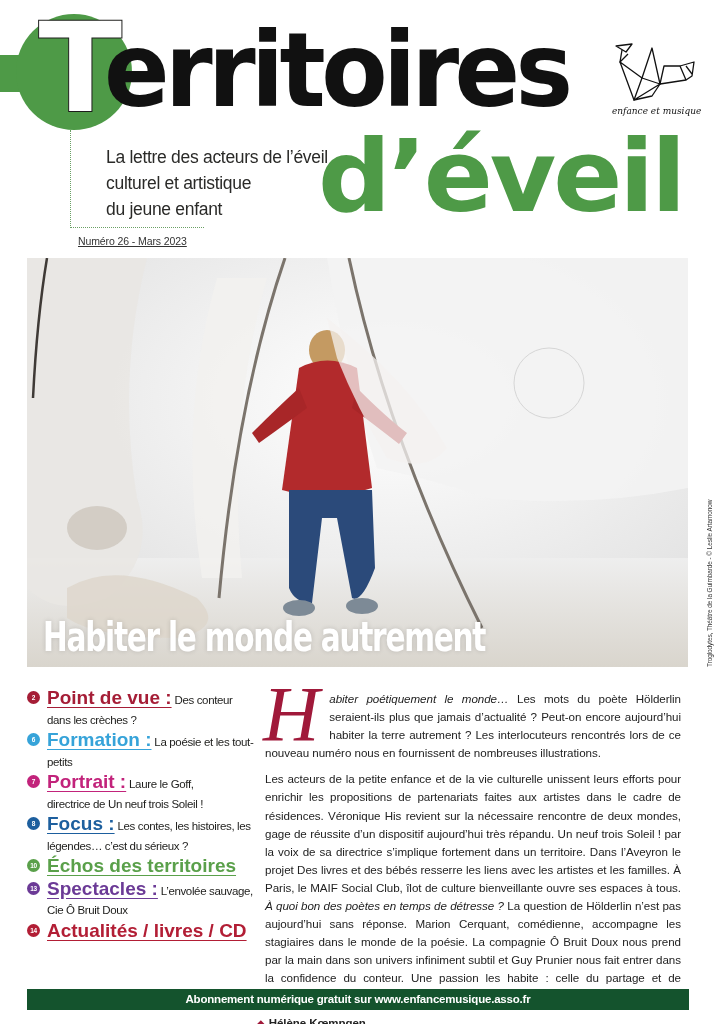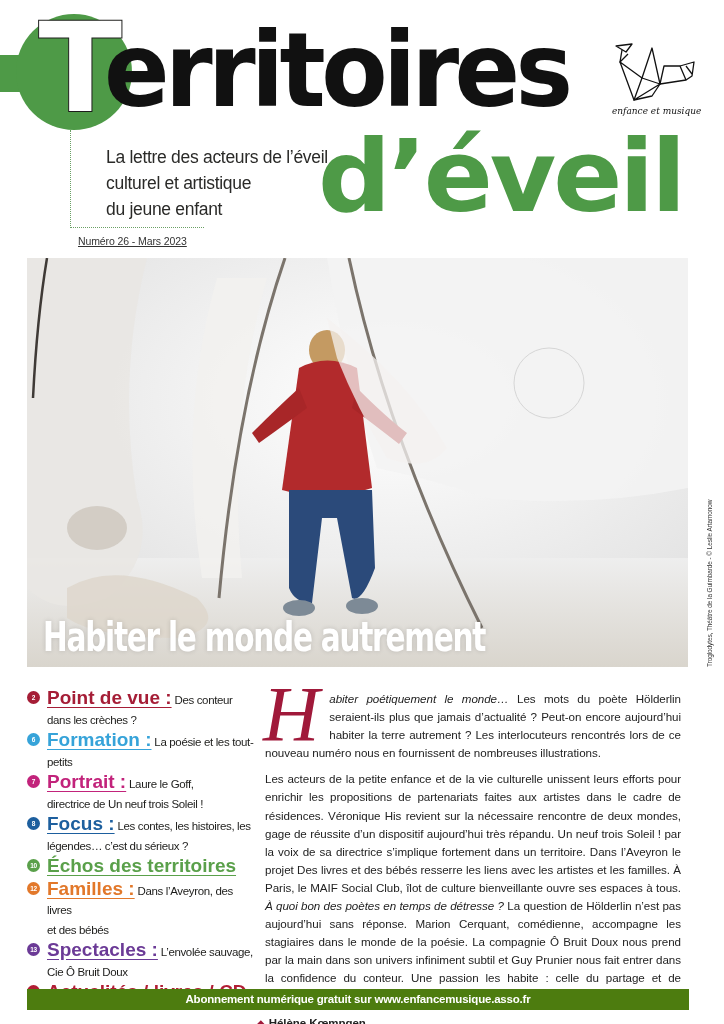--- a/index.html
+++ b/index.html
@@ -80,21 +80,21 @@
     float: left; font-family: "Liberation Serif", serif; font-style: italic; font-size: 78px; line-height: 60px;
     color: #a0193a; margin: 2px 10px 0 6px; height: 58px;
   }
   .edito p { margin: 8px; }
   .edito em { font-style: italic; }
   .signature { margin-top: 1px; font-weight: bold; font-size: 11.5px; }
   .sig-mark { color: #a0193a; font-size: 10px; margin-right: 4px; }
 
   
   .footer-banner {
-    position: absolute; left: 27px; top: 989px; width: 662px; height: 21px; background: #4d7c0f;
+    position: absolute; left: 27px; top: 989px; width: 662px; height: 21px; background: #14532d;
     color: #fff; font-weight: bold; font-size: 11.5px; line-height: 21px; text-align: center; letter-spacing: -0.2px;
   }
 </style>
 </head>
 <body>
 
 <div class="mast-bar"></div>
 <div class="mast-circle"></div>
 <div class="mast-T">T</div>
 <div class="mast-rest">erritoires</div>
@@ -188,26 +188,20 @@
     <span class="toc-num" style="background:#1d5f9e">8</span>
     <span class="toc-head" style="color:#1d5f9e">Focus :</span>
     <span class="toc-desc">Les contes, les histoires, les</span>
     <span class="toc-cont">légendes… c’est du sérieux ?</span>
   </div>
   <div class="toc-item">
     <span class="toc-num" style="background:#5aa04a">10</span>
     <span class="toc-head" style="color:#5aa04a">Échos des territoires</span>
   </div>
   <div class="toc-item">
-    <span class="toc-num" style="background:#e2782a">12</span>
-    <span class="toc-head" style="color:#e2782a">Familles :</span>
-    <span class="toc-desc">Dans l’Aveyron, des livres</span>
-    <span class="toc-cont">et des bébés</span>
-  </div>
-  <div class="toc-item">
     <span class="toc-num" style="background:#6b3a96">13</span>
     <span class="toc-head" style="color:#6b3a96">Spectacles :</span>
     <span class="toc-desc">L’envolée sauvage,</span>
     <span class="toc-cont">Cie Ô Bruit Doux</span>
   </div>
   <div class="toc-item">
     <span class="toc-num" style="background:#b21e35">14</span>
     <span class="toc-head" style="color:#b21e35">Actualités / livres / CD</span>
   </div>
 </div>

